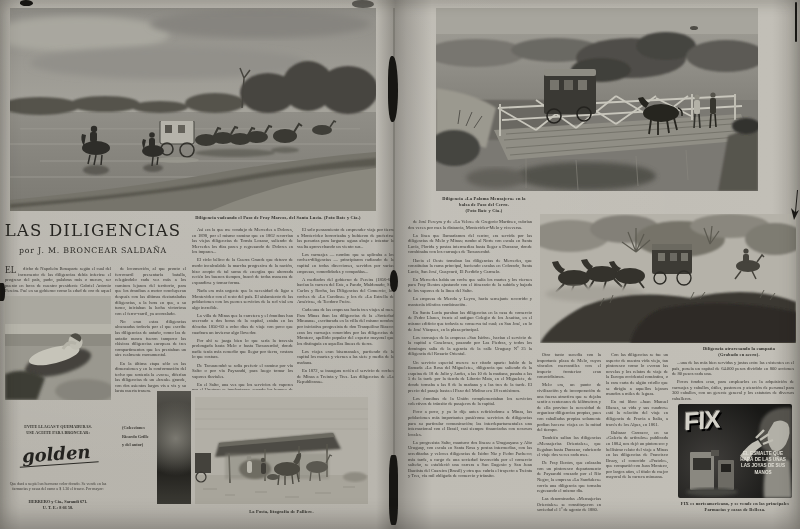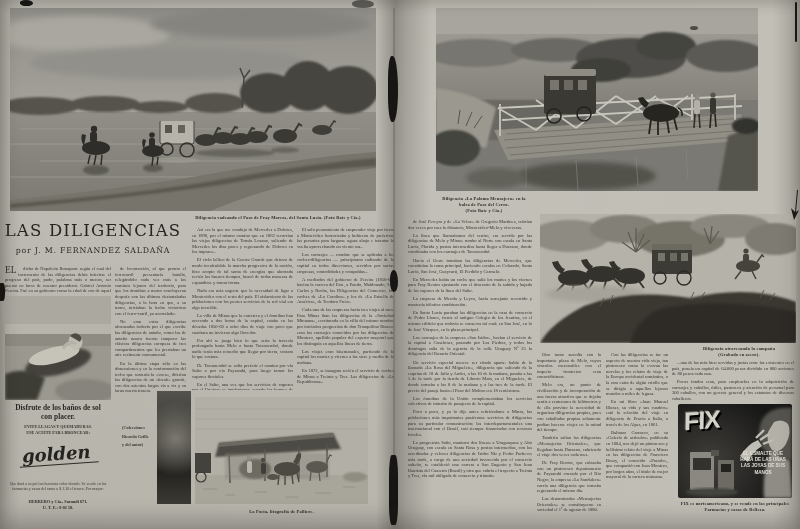--- a/index.html
+++ b/index.html
@@ -133,21 +133,21 @@
           <ellipse cx="143" cy="160" rx="10" ry="4"></ellipse>
       </g>
       <ellipse cx="312" cy="122" rx="10" ry="5" fill="#3f3e38"></ellipse>
       <path d="M320 119 l4 -6 l2 1" stroke="#3f3e38" stroke-width="1.6" fill="none"></path>
     </svg>
   </div>
 
   <div class="cap nowrap" style="left:178px;top:215px;width:200px;">Diligencia vadeando el Paso de Fray Marcos, del Santa Lucía. (Foto Bate y Cía.)</div>
 
   <div class="title">LAS DILIGENCIAS</div>
-  <div class="byline">por J. M. FERNANDEZ SALDAÑA</div>
+  <div class="byline">por J. M. BRONCEAR SALDAÑA</div>
 
   <div class="txt" style="left:5px;top:266px;width:106px;height:29px;">
     <span class="dropcap">EL</span>
     <span><p>dicho de Napoleón Bonaparte según el cual del incremento de las diligencias debía inferirse el progreso del país, pudo, palabras más o menos, ser puesto en boca de nuestro presidente Gabriel Antonio Pereira. Fué en su gobierno como la edad de oro de aquel difundido medio</p></span>
   </div>
 
   <div class="ph" style="left:5px;top:296px;width:106px;height:104px;">
     <svg viewBox="0 0 106 104" preserveAspectRatio="none">
       <defs>
           <filter id="sb1">
@@ -163,24 +163,20 @@
         <ellipse cx="50" cy="58" rx="26" ry="8" fill="#c6c4b9"></ellipse>
         <ellipse cx="74" cy="50" rx="7" ry="8" fill="#bfbdb2"></ellipse>
         <path d="M70 43 q6 -4 10 2 q2 4 -2 6 z" fill="#4e4c44"></path>
         <path d="M60 54 q8 -8 14 -2" stroke="#b5b3a8" stroke-width="3" fill="none"></path>
       </g>
       <path d="M0 78 Q20 70 40 82 L32 104 L0 104 Z" fill="#3e3c36" filter="url(#sb1)"></path>
       <ellipse cx="80" cy="95" rx="30" ry="12" fill="#86847b" filter="url(#sb1)"></ellipse>
     </svg>
   </div>
 
-  <div class="g-head">
-    <span>Disfrute de los baños de sol</span><br>
-    <span>con placer.</span>
-  </div>
   <div class="g-sub">
     <span>EVITE LLAGAS Y QUEMADURAS.</span><br>
     <span>USE ACEITE PARA BRONCEAR:</span>
   </div>
   <div class="g-logo-wrap">
     <span class="g-logo">golden</span>
   </div>
   <div class="g-fine">Que dará a su piel un hermoso color dorado. Se vende en las farmacias y casas del ramo a $ 1.30 el frasco. Por mayor:</div>
   <div class="g-dealer">
     <span>HERRERO y Cía., Sarandí 671.</span><br>

